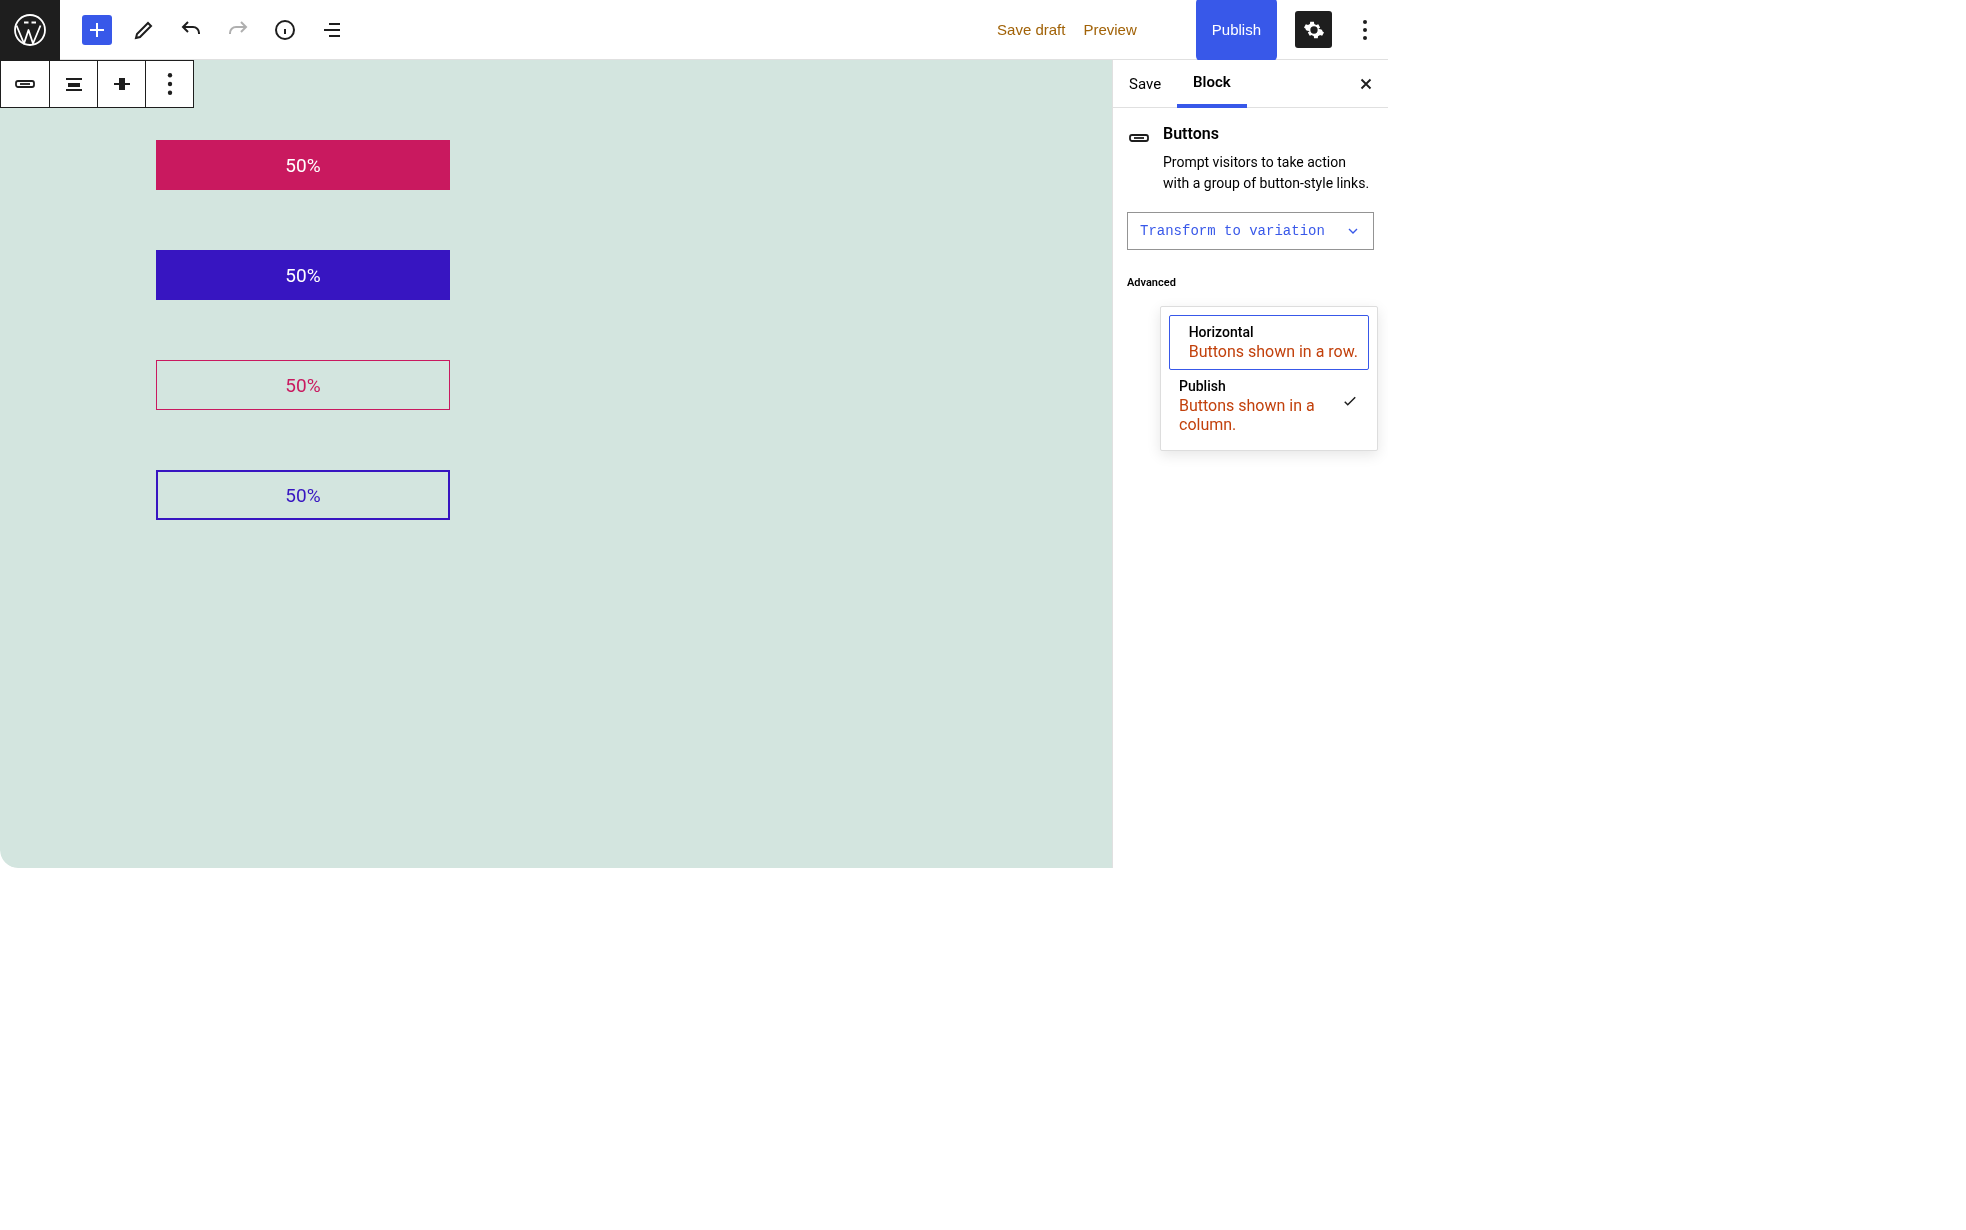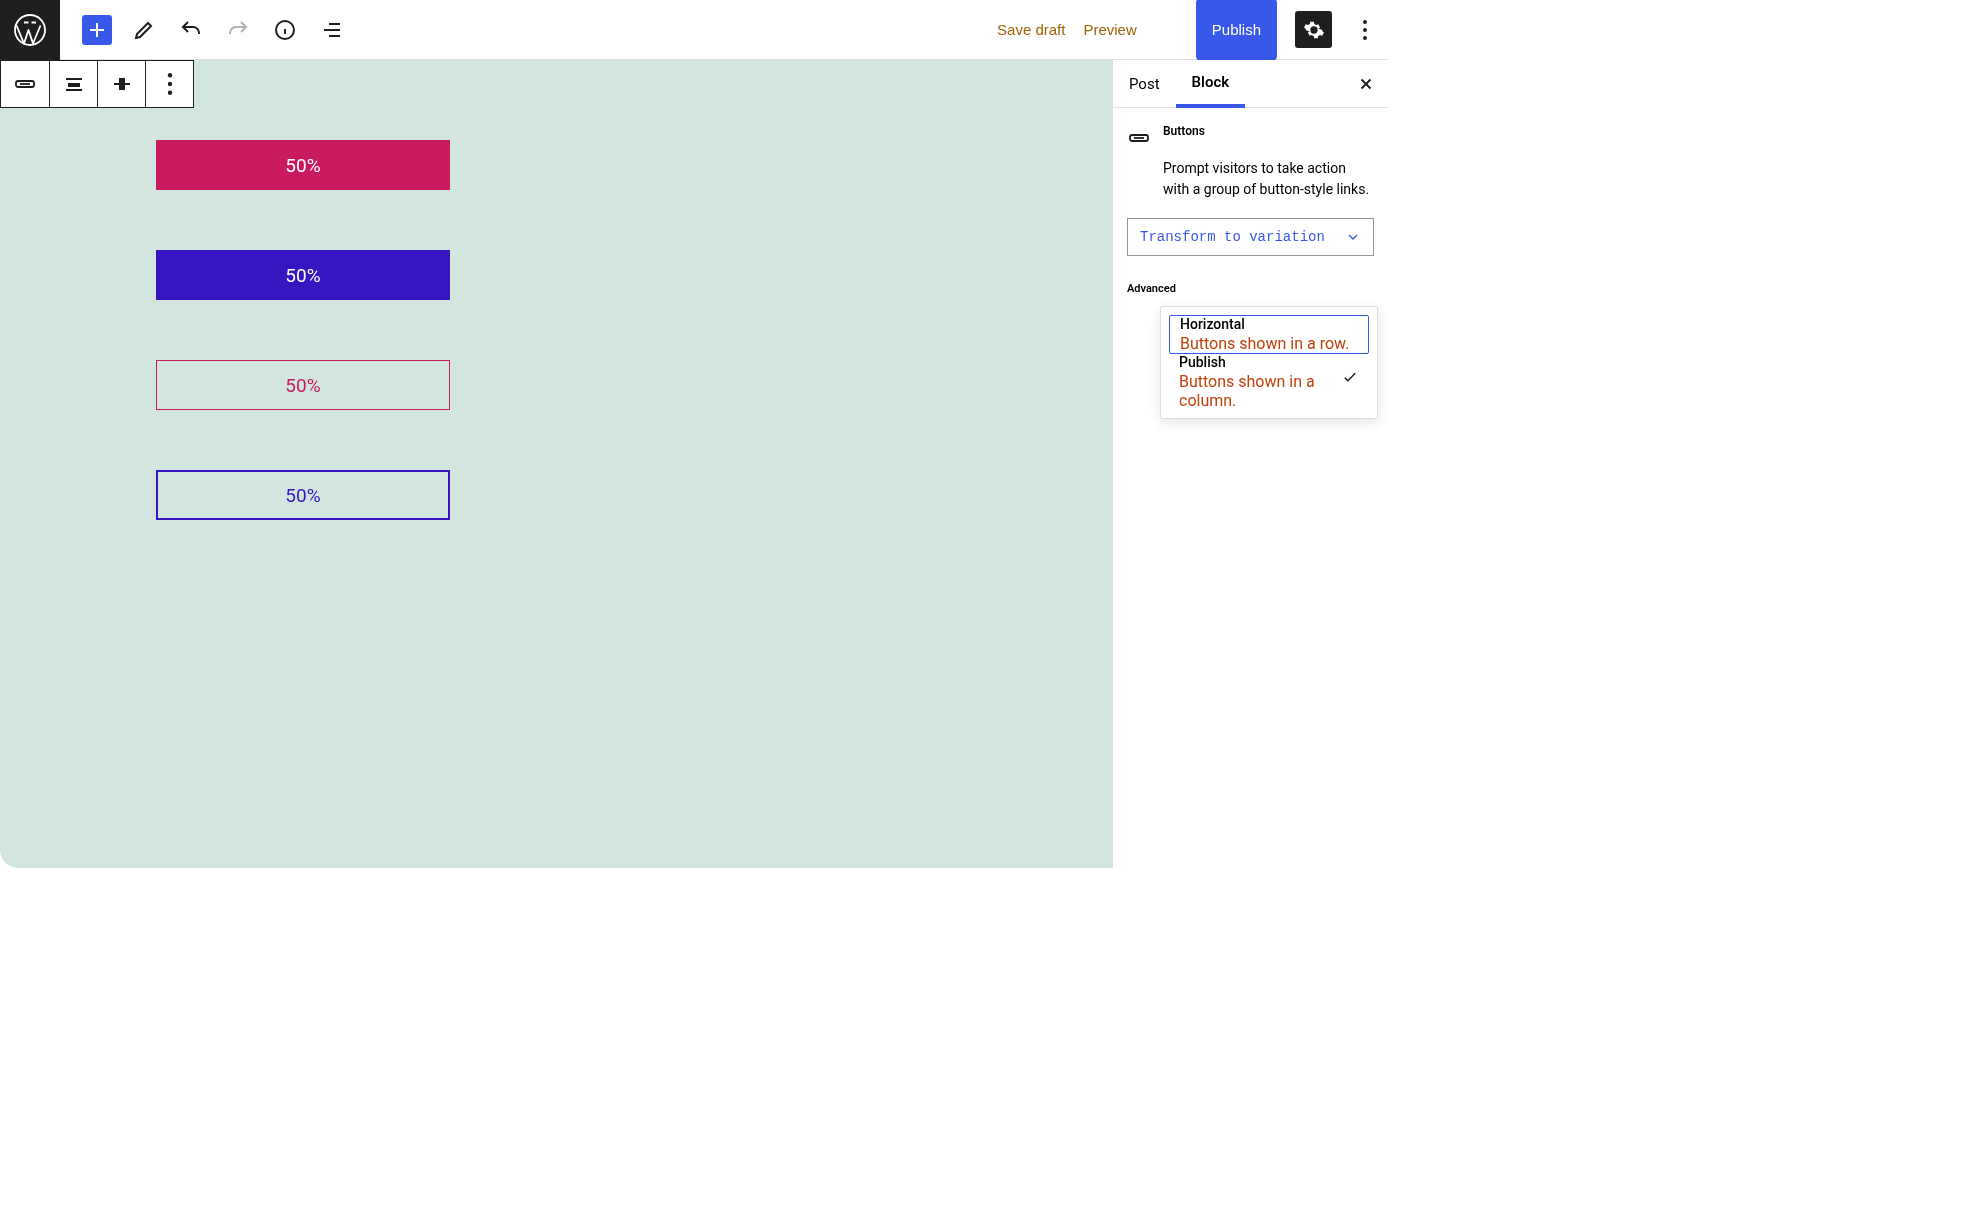--- a/index.html
+++ b/index.html
@@ -182,21 +182,21 @@
   }
 
   .block-desc {
     display: flex;
     gap: 12px;
     padding: 14px 14px 18px 14px;
     font-size: 14px;
     line-height: 1.5;
   }
   .block-desc .bicon { margin-top: 4px; }
-  .block-desc .title { font-weight: 600; font-size: 12px; margin-bottom: 18px; }
+  .block-desc .title { font-weight: 600; font-size: 16px; margin-bottom: 6px; }
 
   .variation-wrap { padding: 0 14px; position: relative; }
   .variation-select {
     border: 1px solid #949494;
     height: 38px;
     display: flex;
     align-items: center;
     justify-content: space-between;
     padding: 0 12px;
     font-size: 14px;
@@ -219,27 +219,27 @@
     right: 10px;
     width: 218px;
     background: #fff;
     border: 1px solid #ddd;
     box-shadow: 0 4px 14px rgba(0,0,0,.1);
     padding: 8px;
     border-radius: 2px;
     z-index: 10;
   }
   .dd-opt {
-    padding: 0 10px;
+    padding: 8px 10px;
     font-size: 14px;
     border-radius: 2px;
     cursor: pointer;
     display: flex;
     align-items: flex-start;
-    justify-content: flex-start;
+    justify-content: flex-end;
   }
   .dd-opt.highlight { border: 1.5px solid #3858e9; }
   .dd-opt .ddt { font-weight: 500; }
   .dd-opt .ddd { color: #c2410c; font-size: 16px; margin-top: 2px; }
   .dd-opt .check { margin-top: 14px; }
 </style>
 </head>
 <body>
 
 <div class="top-bar">
@@ -340,21 +340,21 @@
     <div class="buttons-stack">
       <div class="btn-block btn-fill-pink">50%</div>
       <div class="btn-block btn-fill-blue">50%</div>
       <div class="btn-block btn-out-pink">50%</div>
       <div class="btn-block btn-out-blue">50%</div>
     </div>
   </div>
 
   <div class="sidebar">
     <div class="tabs">
-      <div class="tab">Post</div>
+      <div class="tab">Save</div>
       <div class="tab active">Block</div>
       <div class="close-x">
         <svg width="18" height="18" viewBox="0 0 24 24" fill="none" stroke="#1e1e1e" stroke-width="2.5">
             <path d="M6 6l12 12M18 6L6 18"></path>
           </svg>
       </div>
     </div>
 
     <div class="block-desc">
       <div class="bicon">

